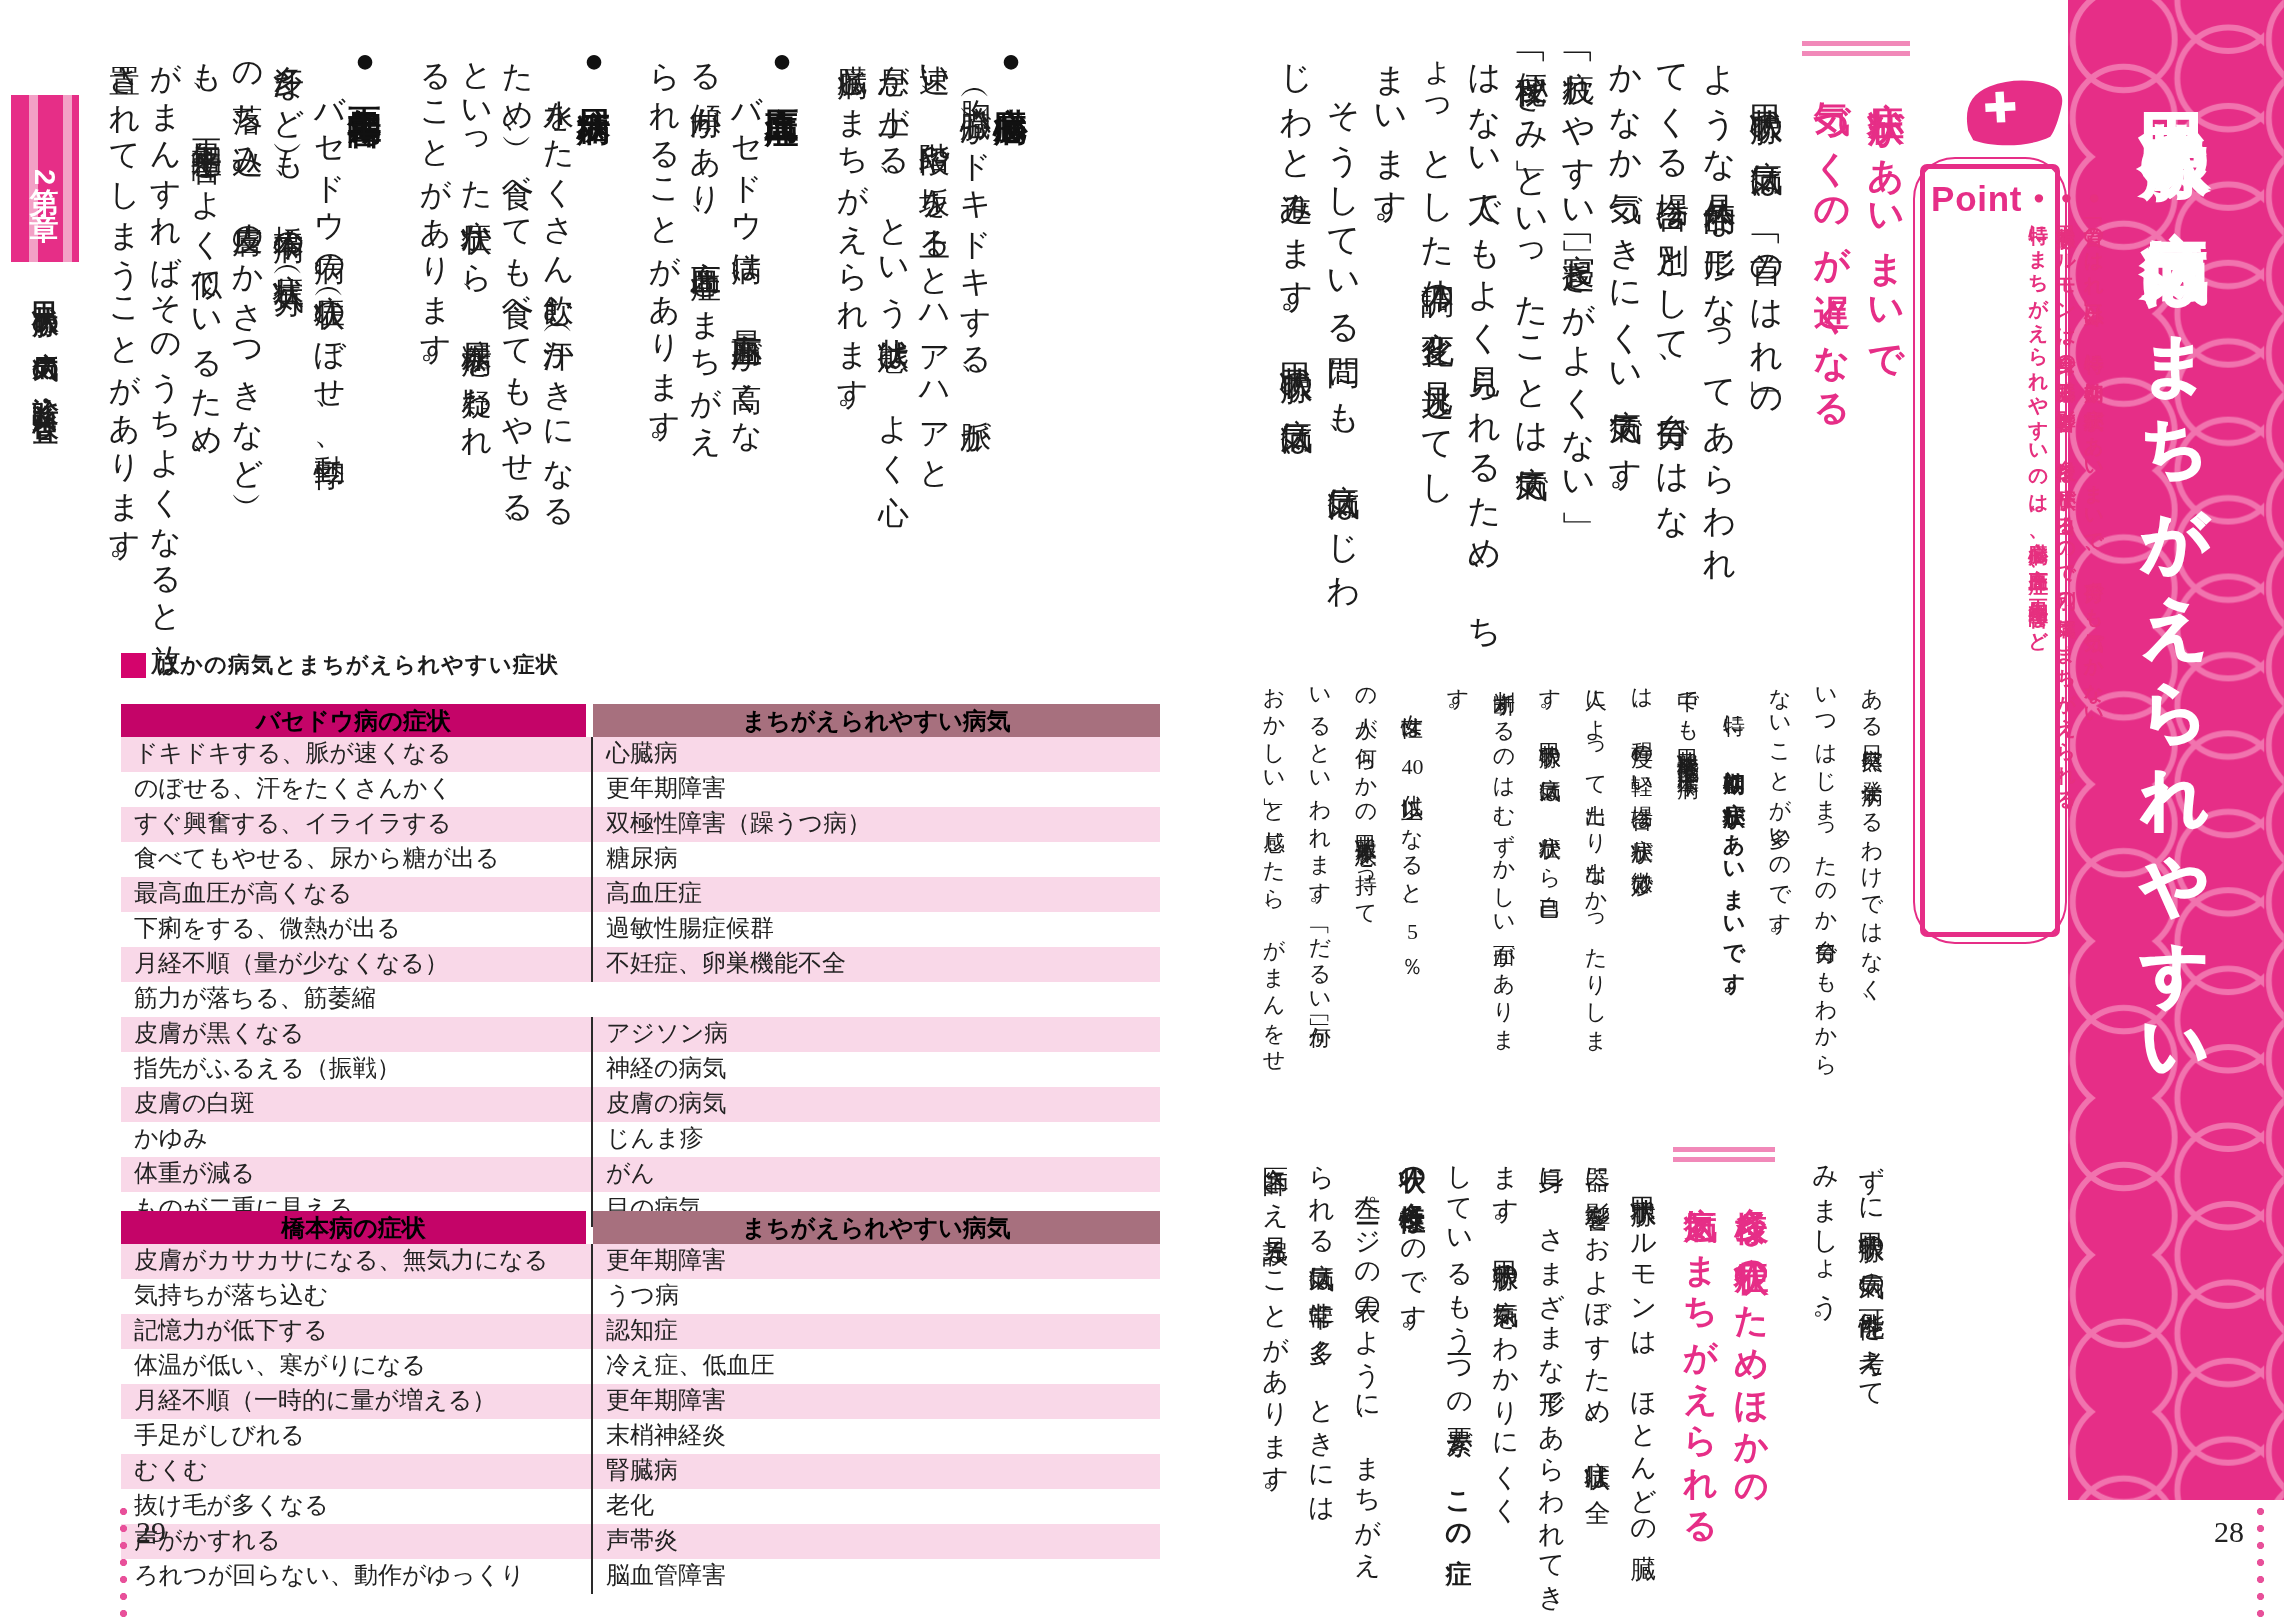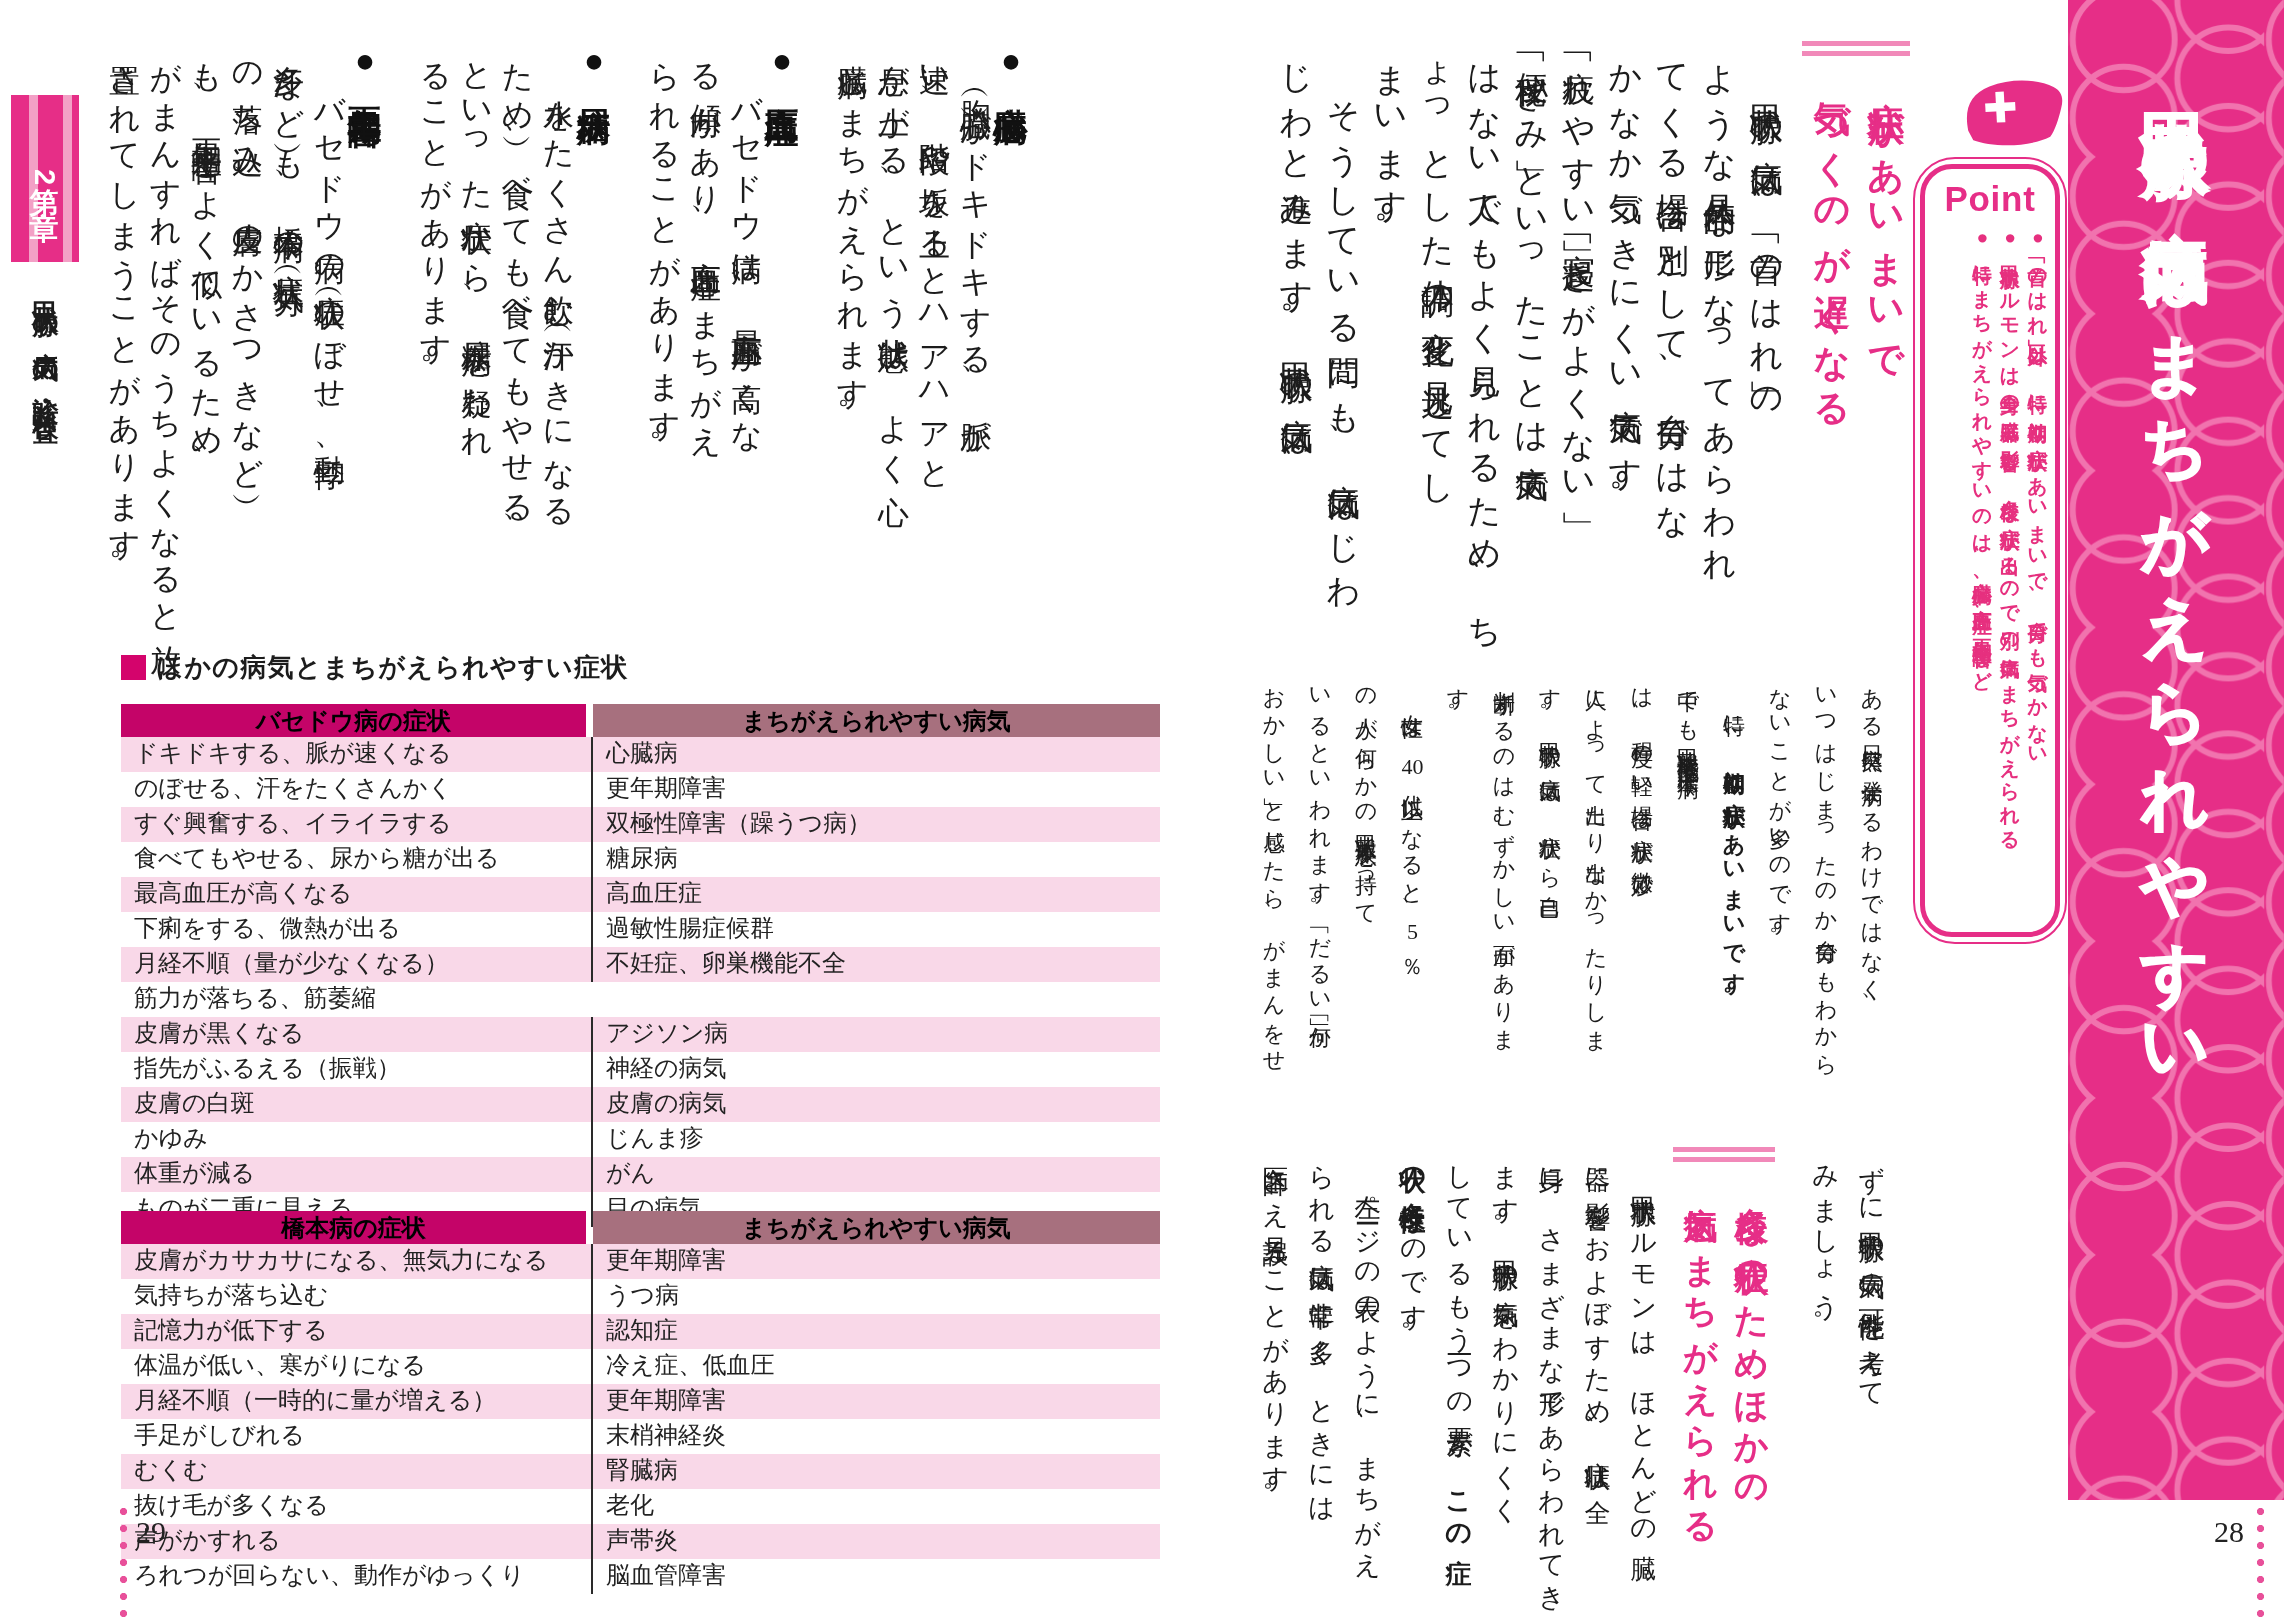--- a/index.html
+++ b/index.html
@@ -45,26 +45,26 @@
   .tier2 { left:1222px; top:673px; width:661px; height:428px; }
   .tier3 { left:1242px; top:1147px; width:642px;  height:467px; }
   .tier3 .hgroup { margin:0 17px; }
   
   .leftband { left:73px; top:41px; width:961px; height:604px; gap:22px; }
   .sectiongroup { display:flex; flex-direction:row-reverse; }
   .lhead { writing-mode:vertical-rl; white-space:nowrap; width:43px; font-size:34px; letter-spacing:1.3px; font-family:"Liberation Sans",sans-serif; font-weight:900; color:#111; }
   
   .cap { position:absolute; left:1962px; top:76px; transform:rotate(-3deg); }
   .pointbox { position:absolute; left:1913px; top:157px; width:154px; height:787px; border:2.6px solid #e62e87; border-radius:42px; padding:4.6px; background:#fff; }
-  .pointbox-inner { width:100%; height:100%; border:5.9px solid #e62e87; border-radius:32px; padding:10.5px 6.5px 14.4px; display:flex; flex-direction:column; }
+  .pointbox-inner { width:100%; height:100%; border:5.9px solid #e62e87; border-radius:7px; padding:10.5px 6.5px 14.4px; display:flex; flex-direction:row; }
   .point-label { text-align:center; font-family:"Liberation Sans",sans-serif; font-weight:900; font-size:35px; color:#e62e87; letter-spacing:0.7px; }
   .point-bullets { flex:1; margin-top:6.5px; writing-mode:vertical-rl; }
   .pb { font-family:"Liberation Sans",sans-serif; font-weight:700; font-size:19.6px; letter-spacing:2px; line-height:1.15; color:#e6307f; margin-left:5.2px; }
   
-  .table-title { position:absolute; left:121px; top:650px; font-family:"Liberation Sans",sans-serif; font-weight:700; font-size:26px; letter-spacing:1.3px; display:flex; align-items:center; gap:10.5px; }
+  .table-title { position:absolute; left:121px; top:650px; font-family:"Liberation Sans",sans-serif; font-weight:700; font-size:22px; letter-spacing:1.3px; display:flex; align-items:center; gap:10.5px; }
   .sq { width:25px; height:25px; background:#d4046c; display:inline-block; }
   .table { position:absolute; left:121px; width:1039px; font-family:"Liberation Sans",sans-serif; font-size:24px; color:#222; }
   .thead { display:flex; height:33px; }
   .th { color:#000000; font-weight:700; font-size:24px; display:flex; align-items:center; justify-content:center; }
   .th.left { width:465px; background:#c40468; margin-right:6.5px; }
   .th.right { flex:1; background:#a7707e; }
   .trow { display:flex; height:35px; line-height:31px; }
   .trow:nth-child(odd) { background:#f9d8e8; }
   .td { padding-left:13px; overflow:hidden; white-space:nowrap; }
   .td.s { width:470px; }

